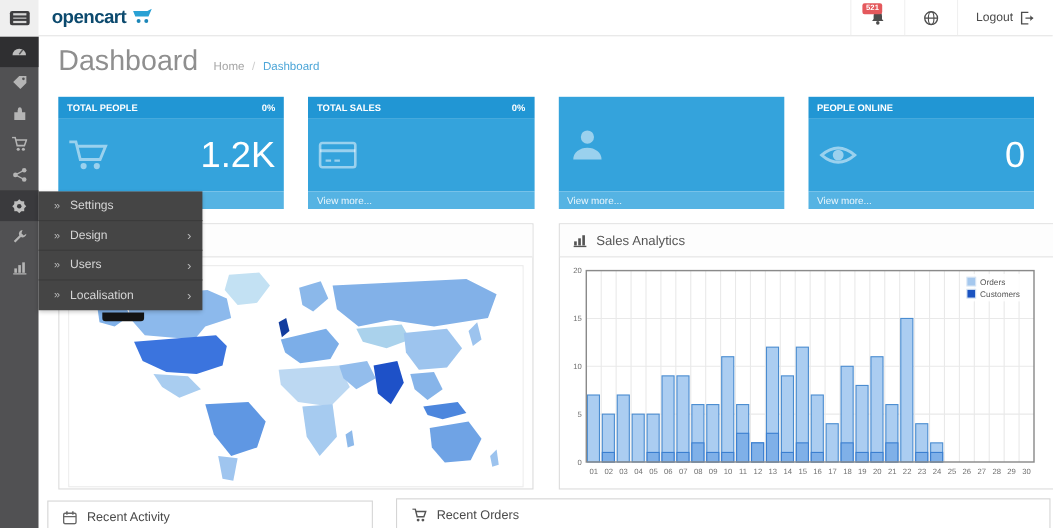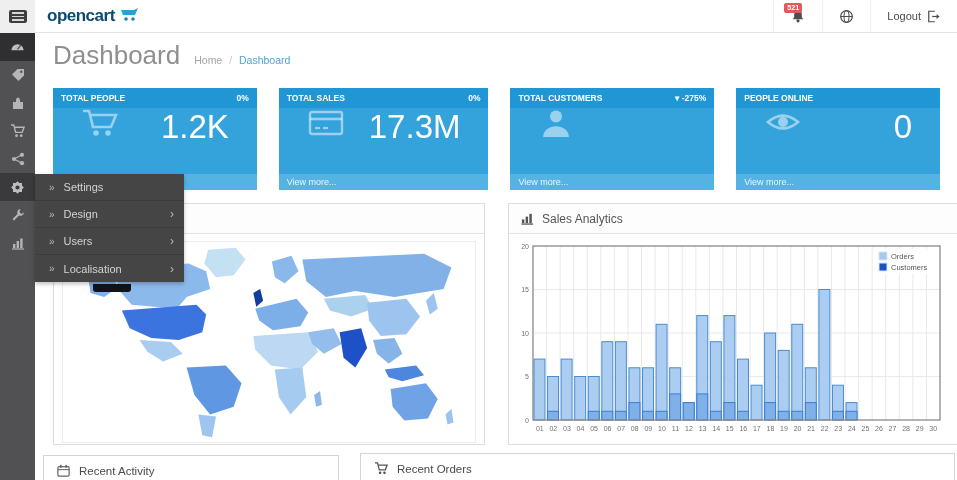--- a/index.html
+++ b/index.html
@@ -47,22 +47,22 @@
   .crumb { font-size:10.5px; }
   .crumb .home { color:#a5a5a5; }
   .crumb .sep { color:#cccccc; margin:0 4px; }
   .crumb .cur { color:#4da6d8; }
 
   
   .tiles { position:absolute; left:53px; top:88px; width:887px; display:flex; gap:22px; }
   .tile { flex:1; height:102px; display:flex; flex-direction:column; color:#fff; }
   .tile-head { height:20px; background:#2196d4; display:flex; align-items:center;
                justify-content:space-between; padding:0 8px; font-size:8.5px; font-weight:bold; }
-  .tile-body { flex:1; background:#34a3dc; display:flex; align-items:flex-start;
-               justify-content:space-between; padding:0 28px;gap:24px; }
+  .tile-body { flex:1; background:#34a3dc; display:flex; align-items:center;
+               justify-content:space-between; padding:0 8px;gap:24px; }
   .tile-value { font-size:33px; font-weight:400; }
   .tile-foot { height:16px; background:#55b3e3; display:flex; align-items:center; padding:0 8px;
                font-size:9px; color:#eaf6fc; cursor:pointer; }
 
   
   .panel { position:absolute; background:#fff; border:1px solid #dcdcdc; }
   .panel-map { left:53px; top:203px; width:432px; height:242px; }
   .panel-chart { left:508px; top:203px; width:498px; height:242px; }
   .panel-hd { height:30px; border-bottom:1px solid #e3e3e3; display:flex; align-items:center;
               padding:0 12px; gap:8px; font-size:12px; color:#555; background:#fdfdfd; }
@@ -236,33 +236,25 @@
       <span>TOTAL SALES</span>
       <span>0%</span>
     </div>
     <div class="tile-body">
       <svg width="38" height="30" viewBox="0 0 38 30">
         <rect x="3" y="4" width="32" height="22" rx="2" fill="none" stroke="rgba(255,255,255,0.5)" stroke-width="2.4"></rect>
         <line x1="3" y1="11" x2="35" y2="11" stroke="rgba(255,255,255,0.5)" stroke-width="2.6"></line>
         <line x1="8" y1="20" x2="13" y2="20" stroke="rgba(255,255,255,0.5)" stroke-width="2.2"></line>
         <line x1="16" y1="20" x2="21" y2="20" stroke="rgba(255,255,255,0.5)" stroke-width="2.2"></line>
       </svg>
-      <span class="tile-value">17.3M</span>
     </div>
     <div class="tile-foot">View more...</div>
   </div>
 
   <div class="tile">
-    <div class="tile-head">
-      <span>TOTAL CUSTOMERS</span>
-      <span>
-        <span>▾</span>
-        <span>-275%</span>
-      </span>
-    </div>
     <div class="tile-body">
       <svg width="36" height="30" viewBox="0 0 32 28">
         <circle cx="16" cy="8" r="5.6" fill="rgba(255,255,255,0.5)"></circle>
         <path d="M4,27 A12,10 0 0 1 28,27 Z" fill="rgba(255,255,255,0.5)"></path>
       </svg>
     </div>
     <div class="tile-foot">View more...</div>
   </div>
 
   <div class="tile">

